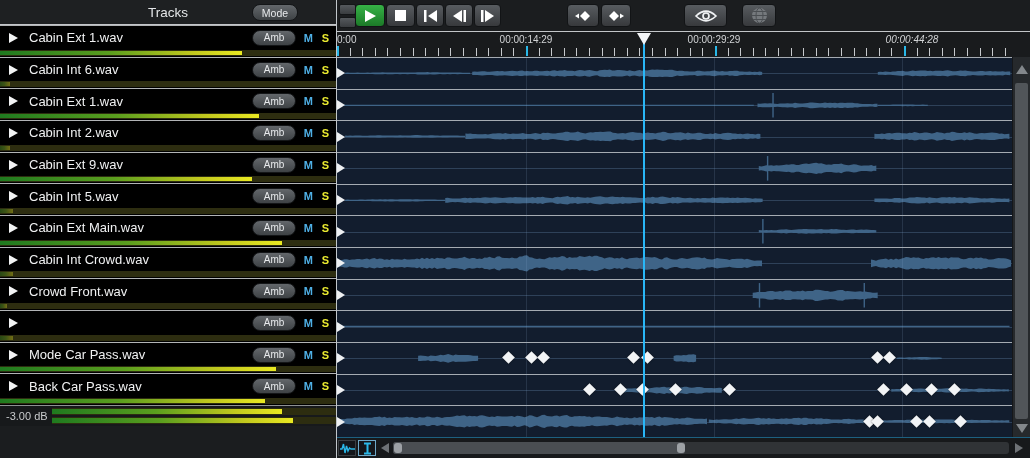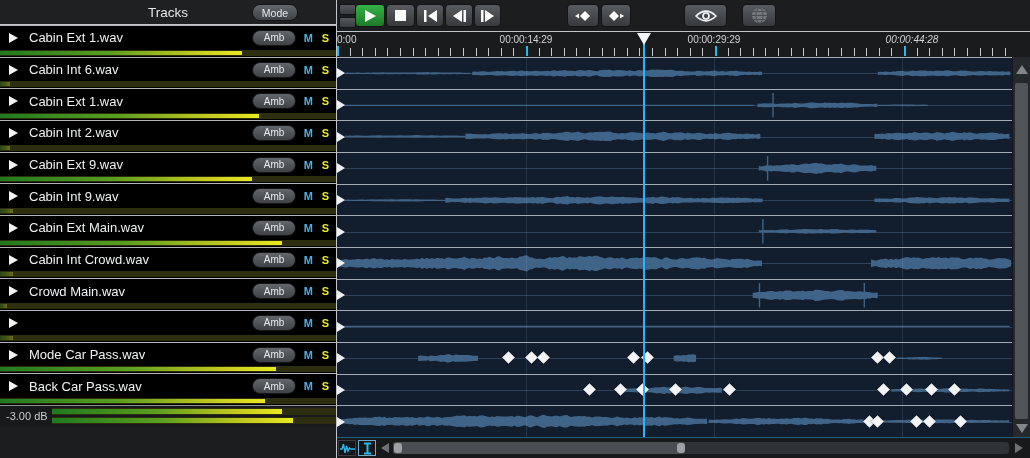--- a/index.html
+++ b/index.html
@@ -154,21 +154,21 @@
             <span class="ms-btn m-btn">M</span>
             <span class="ms-btn s-btn">S</span>
           </div>
           <div class="meter-strip">
             <div class="meter-fill" style="width: 75%; opacity: 1;"></div>
           </div>
         </div>
         <div class="track-row">
           <div class="row-main">
             <div class="tri-play"></div>
-            <span class="track-name">Cabin Int 9.wav</span>
+            <span class="track-name">Cabin Int 5.wav</span>
             <div class="amb-btn">Amb</div>
             <span class="ms-btn m-btn">M</span>
             <span class="ms-btn s-btn">S</span>
           </div>
           <div class="meter-strip">
             <div class="meter-fill" style="width: 4%; opacity: 0.35;"></div>
           </div>
         </div>
         <div class="track-row">
           <div class="row-main">
@@ -190,21 +190,21 @@
             <span class="ms-btn m-btn">M</span>
             <span class="ms-btn s-btn">S</span>
           </div>
           <div class="meter-strip">
             <div class="meter-fill" style="width: 4%; opacity: 0.35;"></div>
           </div>
         </div>
         <div class="track-row">
           <div class="row-main">
             <div class="tri-play"></div>
-            <span class="track-name">Crowd Main.wav</span>
+            <span class="track-name">Crowd Front.wav</span>
             <div class="amb-btn">Amb</div>
             <span class="ms-btn m-btn">M</span>
             <span class="ms-btn s-btn">S</span>
           </div>
           <div class="meter-strip">
             <div class="meter-fill" style="width: 2%; opacity: 0.35;"></div>
           </div>
         </div>
         <div class="track-row">
           <div class="row-main">

